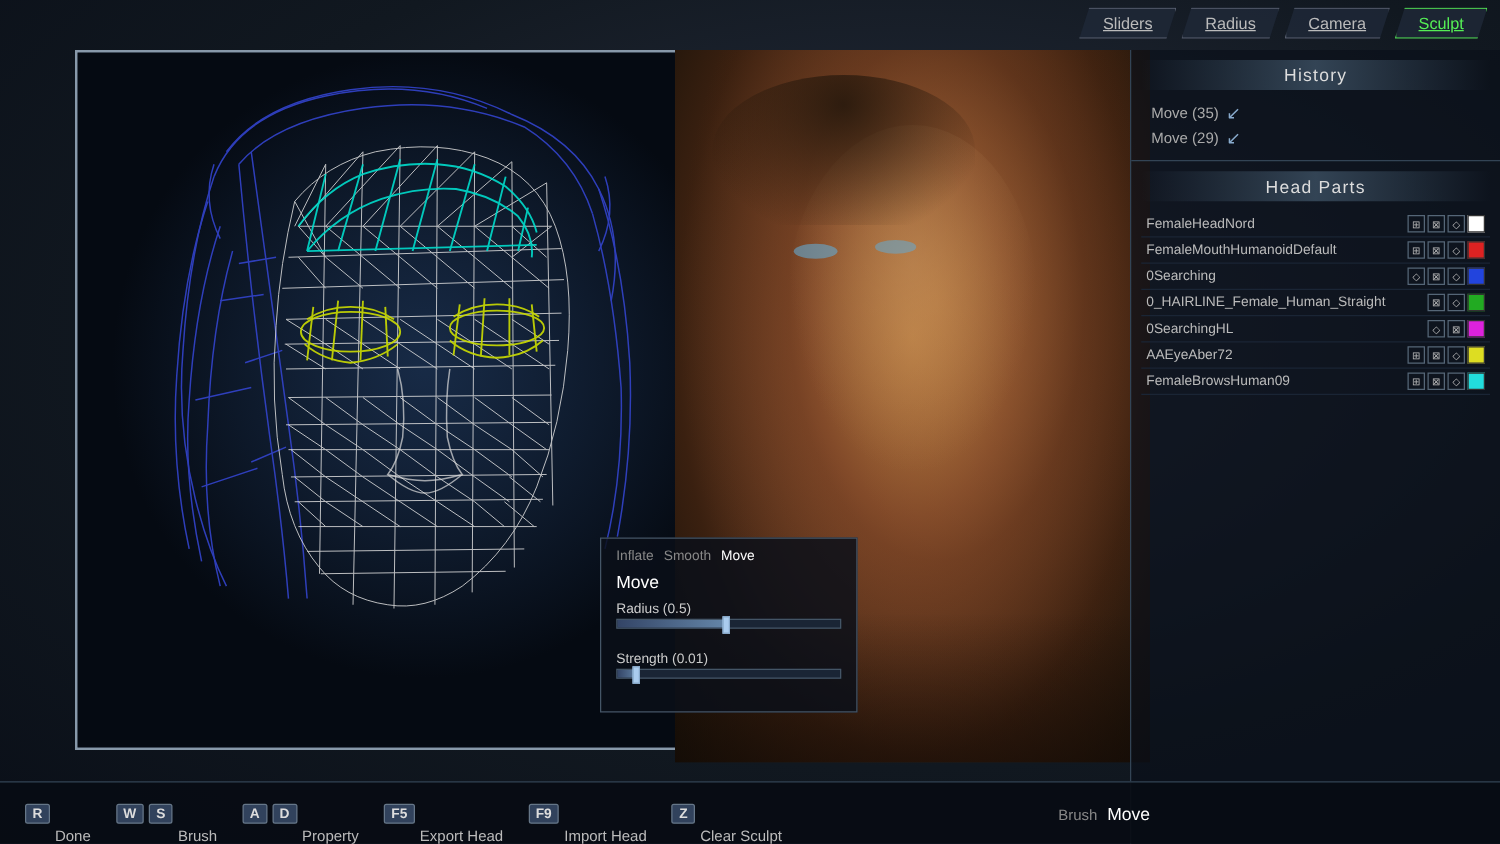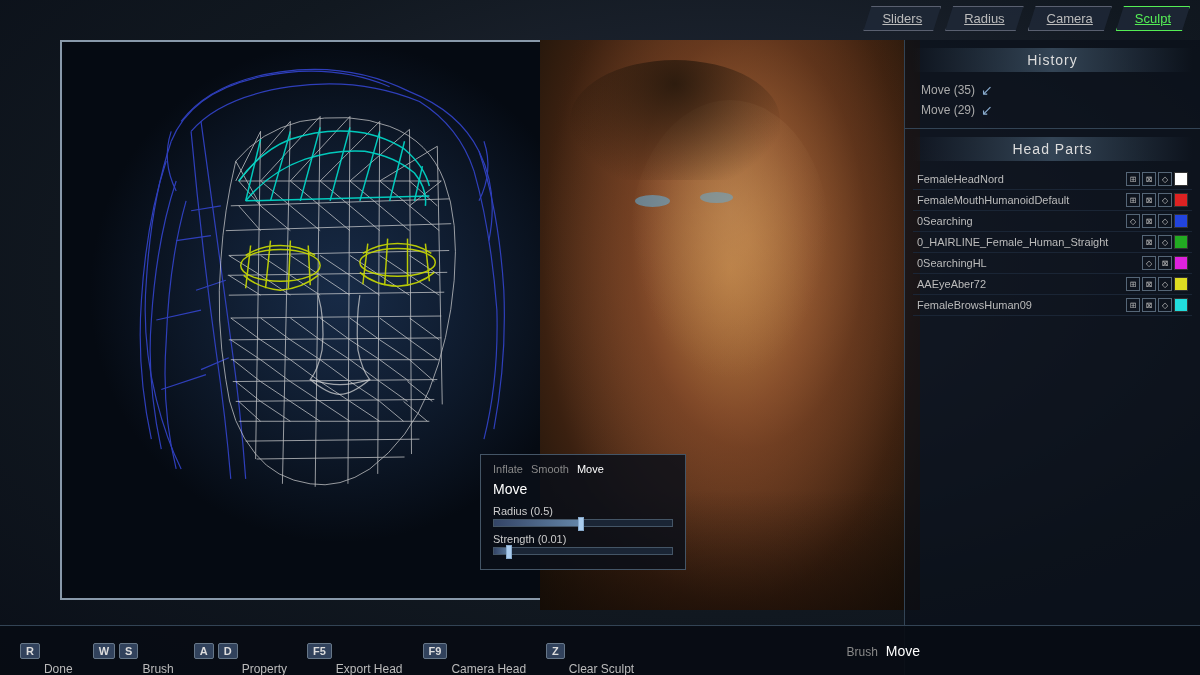--- a/index.html
+++ b/index.html
@@ -191,21 +191,21 @@
     }
     .tool-tab.active {
       color: #fff;
     }
     .tool-label {
       font-size: 14px;
       color: #fff;
       margin-bottom: 8px;
     }
     .slider-row {
-      margin-bottom: 6px;
+      margin-bottom: 18px;
     }
     .slider-label {
       font-size: 11px;
       color: #ccc;
       margin-bottom: 2px;
     }
     .slider-track {
       width: 180px;
       height: 8px;
       background: #1a2535;
@@ -635,21 +635,21 @@
     <span class="key-badge">A</span>
     <span class="key-badge">D</span>
     <span class="hotkey-label">Property</span>
   </div>
   <div class="hotkey-item">
     <span class="key-badge">F5</span>
     <span class="hotkey-label">Export Head</span>
   </div>
   <div class="hotkey-item">
     <span class="key-badge">F9</span>
-    <span class="hotkey-label">Camera Head</span>
+    <span class="hotkey-label">Import Head</span>
   </div>
   <div class="hotkey-item">
     <span class="key-badge">Z</span>
     <span class="hotkey-label">Clear Sculpt</span>
   </div>
 
   <div class="brush-indicator">
     <span class="brush-word">Brush</span>
     <span class="brush-name">Move</span>
   </div>

